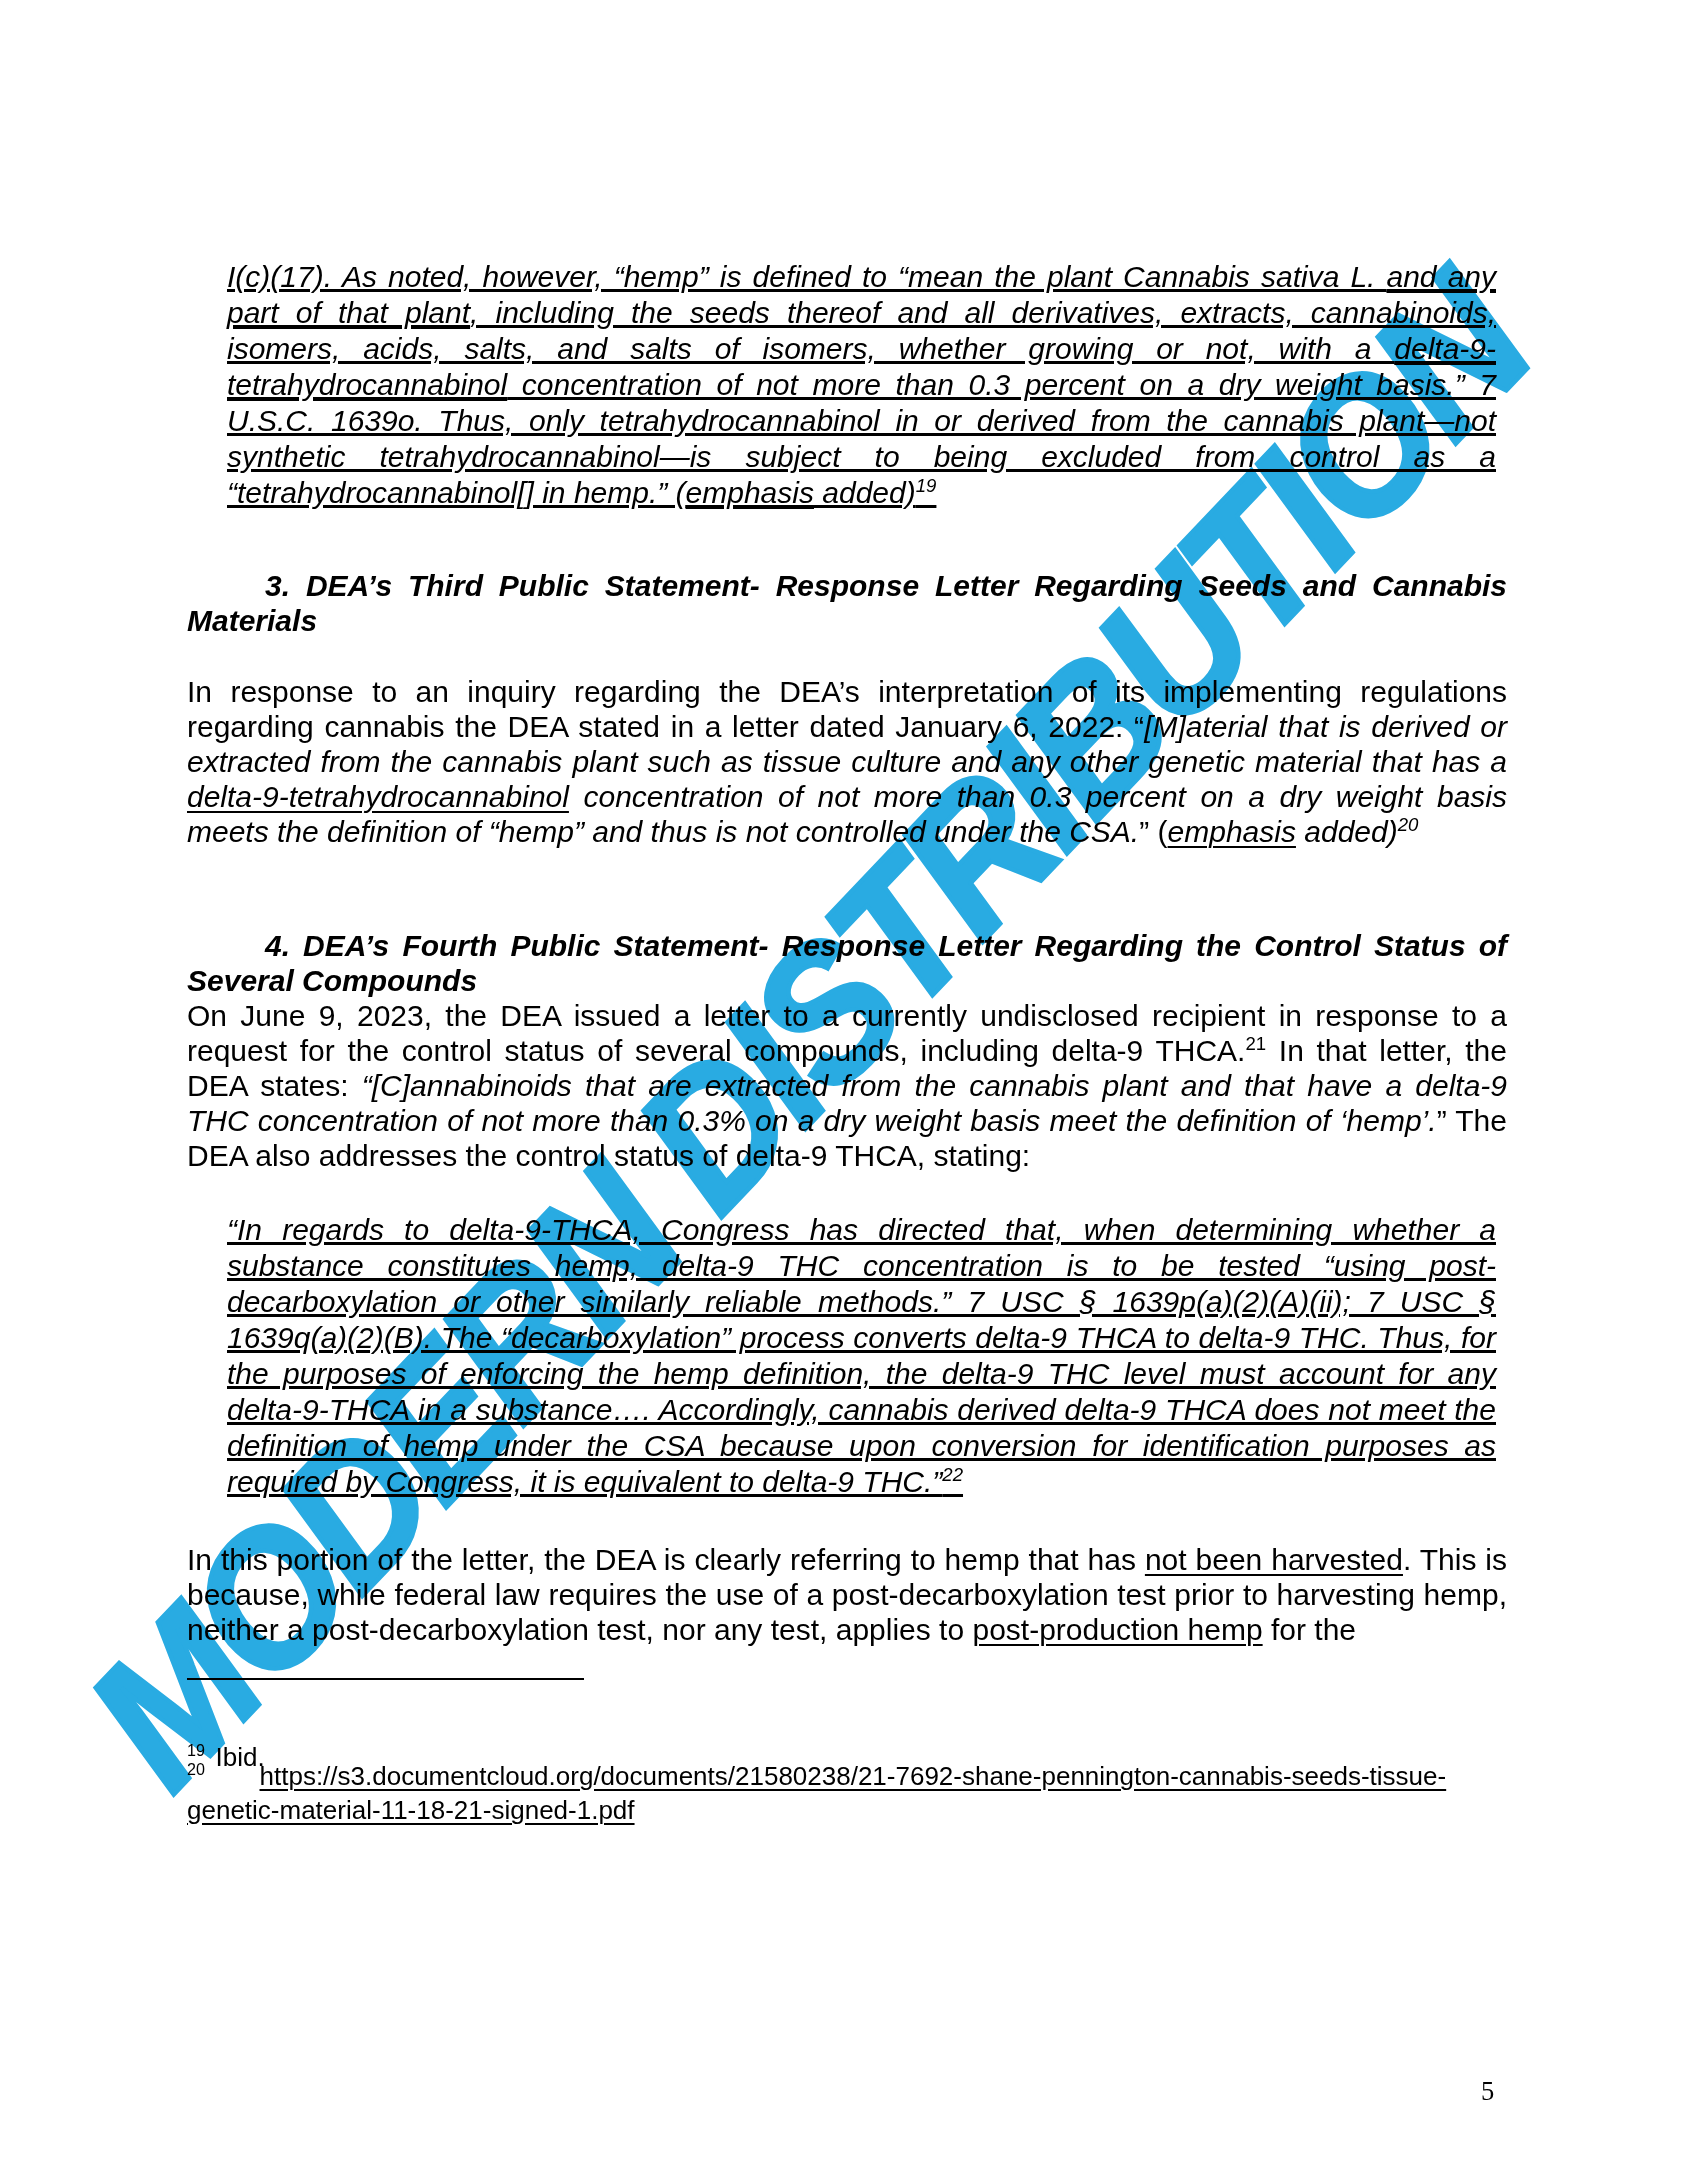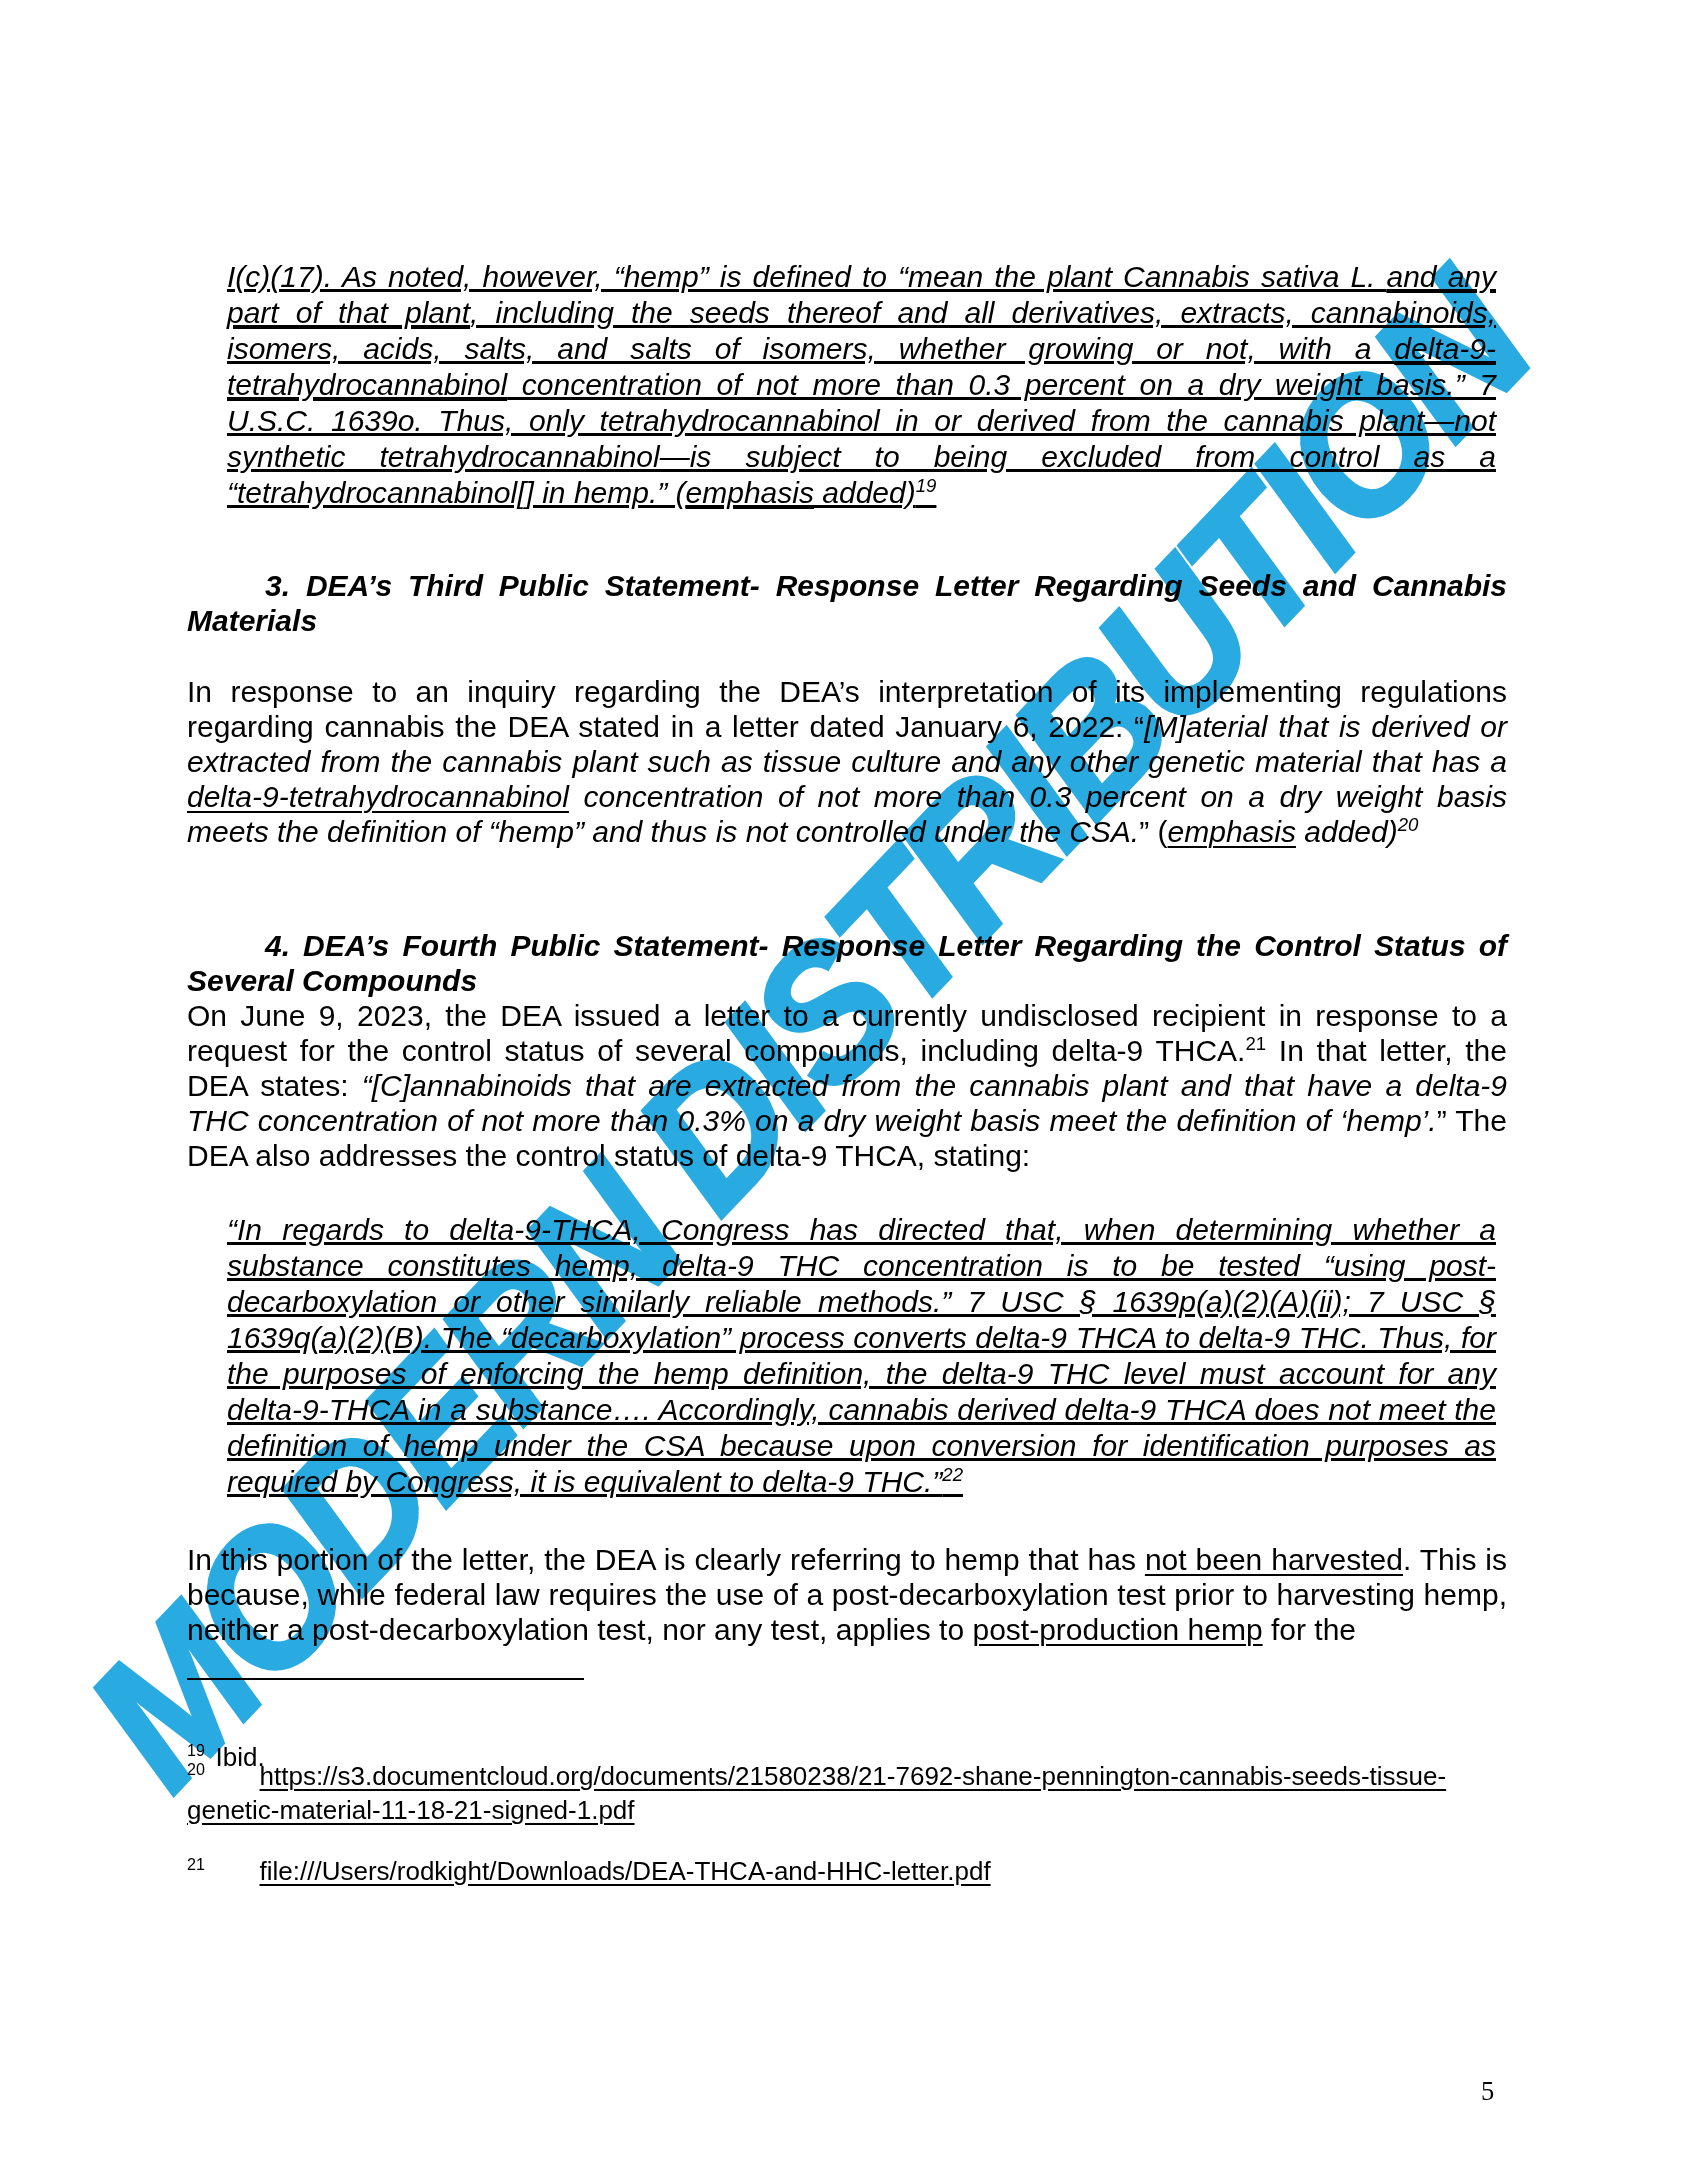--- a/index.html
+++ b/index.html
@@ -78,21 +78,18 @@
   <div class="fn-sep" data-name="footnote-separator"></div>
 
   <div class="block fn" style="top:1740px;" data-name="footnote-19">
     <sup data-name="footnote-number">19</sup><span data-name="footnote-text"><span data-name="text-segment">Ibid.</span></span>
   </div>
 
   <div class="block fn" style="top:1759px;" data-name="footnote-20">
     <sup data-name="footnote-number">20</sup><span data-name="footnote-text"><span class="s-link" data-name="footnote-link">https://s3.documentcloud.org/documents/21580238/21-7692-shane-pennington-cannabis-seeds-tissue-genetic-material-11-18-21-signed-1.pdf</span></span>
   </div>
 
-  <div class="block fn" style="top:1854px;" data-name="footnote-21">
-    <sup data-name="footnote-number">21</sup><span data-name="footnote-text"><span class="s-link" data-name="footnote-link">file:///Users/rodkight/Downloads/DEA-THCA-and-HHC-letter.pdf</span></span>
-  </div>
 
 
   <div class="page-num" data-name="page-number">5</div>
 
 </div>
 
 
 </body></html>

